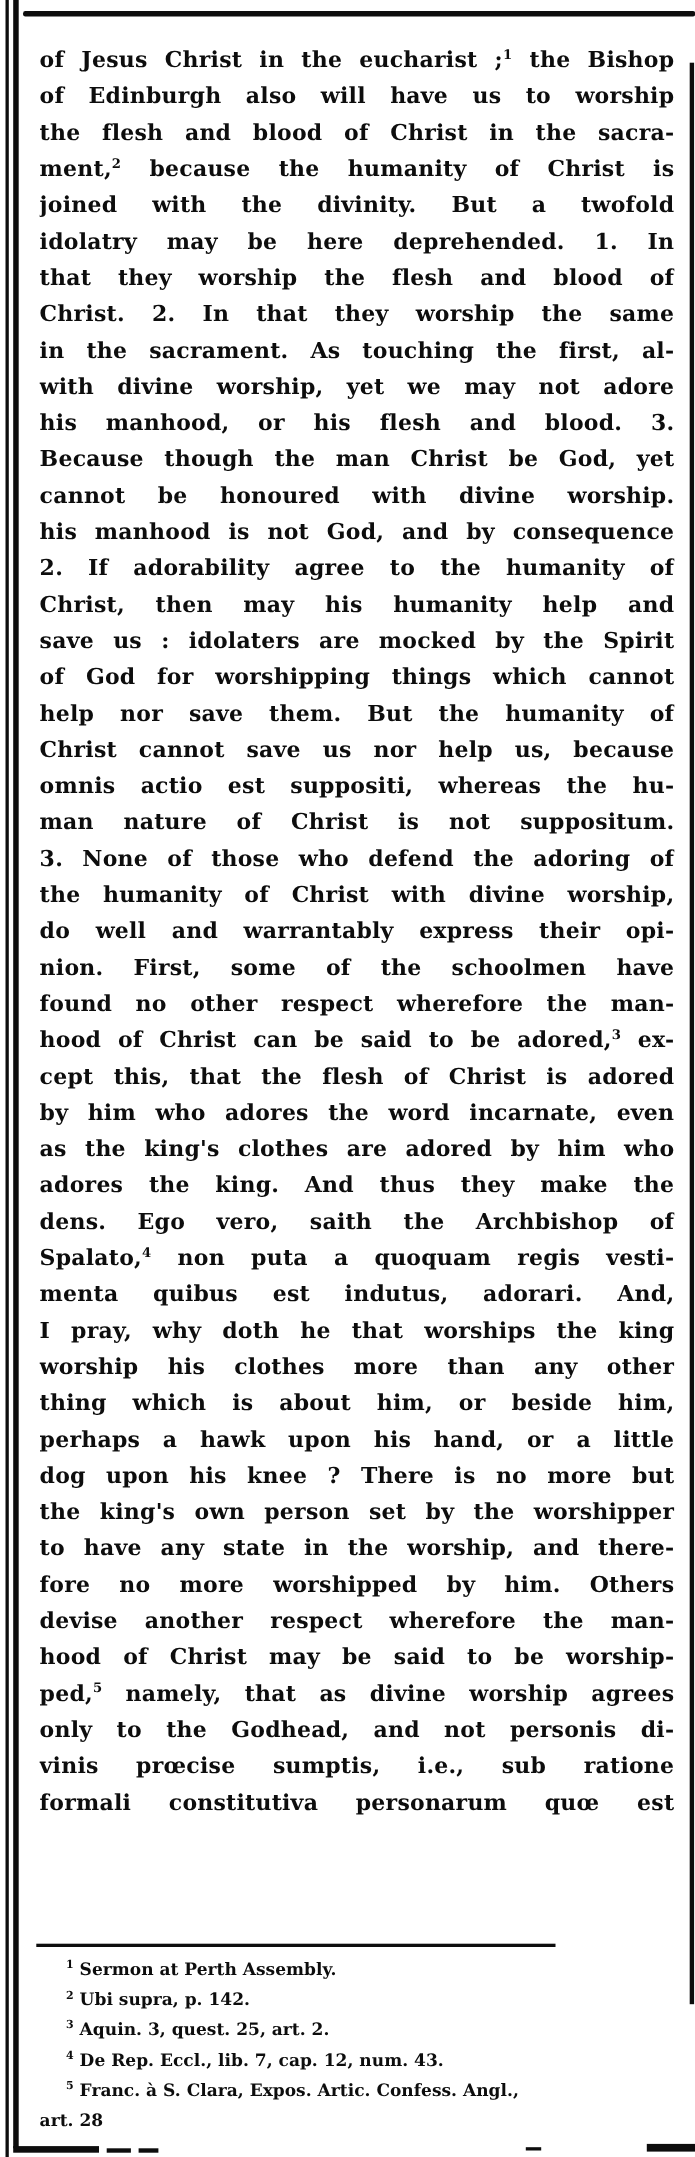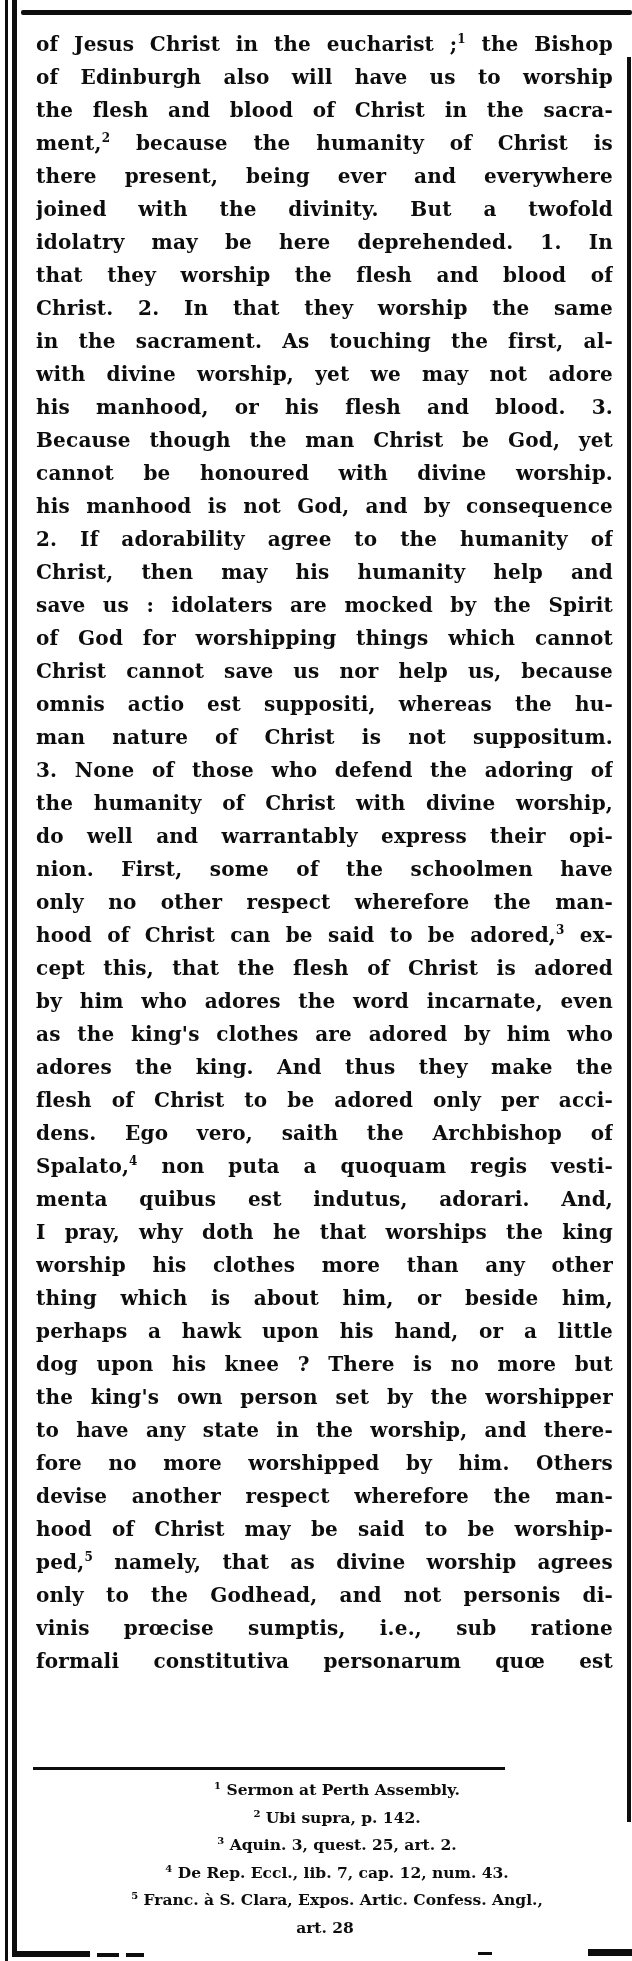--- a/index.html
+++ b/index.html
@@ -19,21 +19,21 @@
   .right-rule { left: 627px;top: 57px;   width: 4px;  height: 1765px; }
   .fn-sep     { left: 33px; top: 1767px; width: 472px; height: 3px; }
   .b1 { left: 12px;  top: 1951px; width: 78px; height: 6px; }
   .b2 { left: 97px;  top: 1953px; width: 22px; height: 4px; }
   .b3 { left: 126px; top: 1953px; width: 18px; height: 4px; }
   .b4 { left: 478px; top: 1952px; width: 14px; height: 3px; }
   .b5 { left: 588px; top: 1949px; width: 44px; height: 7px; }
 
   #body-text {
     position: absolute;
-    left: 36px; top: 28px;
+    left: 36px; top: 38px;
     width: 577px;
   }
   .line {
     font-size: 20px;
     line-height: 33px;
     height: 33px;
     font-weight: bold;
     letter-spacing: 0.2px;
     text-align: justify;
     text-align-last: justify;
@@ -48,69 +48,68 @@
 
   #footnotes {
     position: absolute;
     left: 36px; top: 1776px;
     width: 578px;
   }
   .fn-line {
     font-size: 15.5px;
     line-height: 27.5px;
     font-weight: bold;
-    text-align: center;
+    text-align: left;
     white-space: nowrap;
   }
   .fn-line.indent { padding-left: 24px; }
   .fn-line sup { font-size: 10px; line-height: 0; vertical-align: super; }
 </style>
 </head>
 <body>
 
 <div class="page" style="color: rgb(13, 13, 13); background: rgb(255, 255, 255);">
   <div class="rule left-outer"></div>
   <div class="rule left-inner"></div>
   <div class="rule top-rule"></div>
   <div class="rule right-rule"></div>
 
   <div id="body-text">
       <div class="line"><span>of Jesus Christ in the eucharist ;</span><sup>1</sup><span> the Bishop</span></div>
       <div class="line"><span>of Edinburgh also will have us to worship</span></div>
       <div class="line"><span>the flesh and blood of Christ in the sacra-</span></div>
       <div class="line"><span>ment,</span><sup>2</sup><span> because the humanity of Christ is</span></div>
-      <div class="line"><span>there present, being ever and everywhere</span></div>
       <div class="line"><span>joined with the divinity. But a twofold</span></div>
       <div class="line"><span>idolatry may be here deprehended. 1. In</span></div>
       <div class="line"><span>that they worship the flesh and blood of</span></div>
       <div class="line"><span>Christ. 2. In that they worship the same</span></div>
       <div class="line"><span>in the sacrament. As touching the first, al-</span></div>
       <div class="line"><span>with divine worship, yet we may not adore</span></div>
       <div class="line"><span>his manhood, or his flesh and blood. 3.</span></div>
       <div class="line"><span>Because though the man Christ be God, yet</span></div>
       <div class="line"><span>cannot be honoured with divine worship.</span></div>
       <div class="line"><span>his manhood is not God, and by consequence</span></div>
       <div class="line"><span>2. If adorability agree to the humanity of</span></div>
       <div class="line"><span>Christ, then may his humanity help and</span></div>
       <div class="line"><span>save us : idolaters are mocked by the Spirit</span></div>
       <div class="line"><span>of God for worshipping things which cannot</span></div>
+      <div class="line"><span>help nor save them. But the humanity of</span></div>
       <div class="line"><span>Christ cannot save us nor help us, because</span></div>
       <div class="line"><span class="it">omnis actio est suppositi,</span><span> whereas the hu-</span></div>
       <div class="line"><span>man nature of Christ is not </span><span class="it">suppositum.</span></div>
       <div class="line"><span>3. None of those who defend the adoring of</span></div>
       <div class="line"><span>the humanity of Christ with divine worship,</span></div>
       <div class="line"><span>do well and warrantably express their opi-</span></div>
       <div class="line"><span>nion. First, some of the schoolmen have</span></div>
-      <div class="line"><span>only no other respect wherefore the man-</span></div>
+      <div class="line"><span>found no other respect wherefore the man-</span></div>
       <div class="line"><span>hood of Christ can be said to be adored,</span><sup>3</sup><span> ex-</span></div>
       <div class="line"><span>cept this, that the flesh of Christ is adored</span></div>
       <div class="line"><span>by him who adores the word incarnate, even</span></div>
       <div class="line"><span>as the king's clothes are adored by him who</span></div>
       <div class="line"><span>adores the king. And thus they make the</span></div>
-      <div class="line"><span>flesh of Christ to be adored only </span><span class="it">per acci-</span></div>
       <div class="line"><span class="it">dens. Ego vero,</span><span> saith the Archbishop of</span></div>
       <div class="line"><span>Spalato,</span><sup>4</sup><span class="it"> non puta a quoquam regis vesti-</span></div>
       <div class="line"><span class="it">menta quibus est indutus, adorari.</span><span> And,</span></div>
       <div class="line"><span>I pray, why doth he that worships the king</span></div>
       <div class="line"><span>worship his clothes more than any other</span></div>
       <div class="line"><span>thing which is about him, or beside him,</span></div>
       <div class="line"><span>perhaps a hawk upon his hand, or a little</span></div>
       <div class="line"><span>dog upon his knee ? There is no more but</span></div>
       <div class="line"><span>the king's own person set by the worshipper</span></div>
       <div class="line"><span>to have any state in the worship, and there-</span></div>

